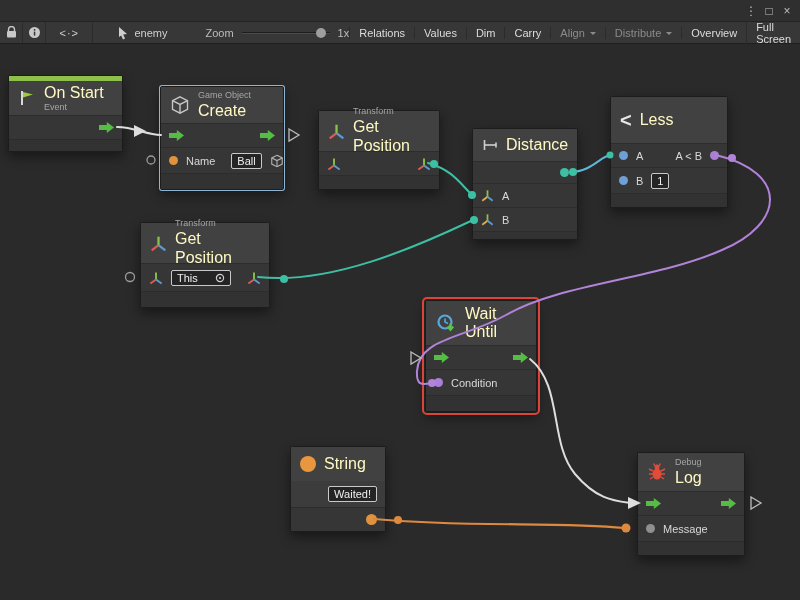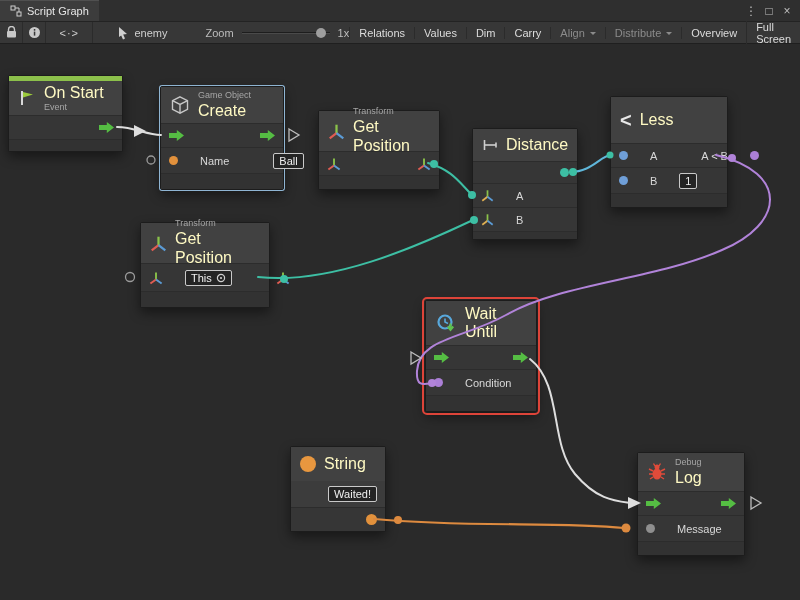--- a/index.html
+++ b/index.html
@@ -34,21 +34,21 @@
 
   
   .node { position:absolute; background:#383838; border:1px solid #1c1c1c; border-radius:2px; box-shadow:0 5px 12px rgba(0,0,0,.45); z-index:2; }
   .node.selected { box-shadow:0 0 0 1px #8fb5d3, 0 5px 12px rgba(0,0,0,.45); }
   .node.debug-highlight { outline:2px solid #dd4439; outline-offset:1px; }
   .nstripe { height:5px; background:#8cc04b; }
   .nhead { display:flex; align-items:center; gap:8px; padding:0 9px; background:#414141; }
   .ncol { display:flex; flex-direction:column; line-height:1.2; }
   .ncat { font-size:9px; color:#a6a6a6; }
   .ntitle { font-size:16px; color:#fef9c3; }
-  .nrow { display:flex; align-items:center; gap:22px; padding:0 8px; background:#363636; border-top:1px solid #2c2c2c; }
+  .nrow { display:flex; align-items:center; gap:8px; padding:0 8px; background:#363636; border-top:1px solid #2c2c2c; }
   .nfoot { background:#323232; border-top:1px solid #2c2c2c; }
   .farrow { width:15px; height:11px; background:#55bd43; flex:none;
             clip-path:polygon(0 28%,52% 28%,52% 0,100% 50%,52% 100%,52% 72%,0 72%); }
   .dot { width:9px; height:9px; border-radius:50%; flex:none; }
   .dot.orange { background:#e2913c; }
   .dot.purple { background:#ab7fd6; }
   .dot.blue   { background:#6f9fd8; }
   .dot.gray   { background:#8f8f8f; }
   .dot.teal   { background:#3dbfa4; }
   .dot.big    { width:11px; height:11px; }
@@ -59,28 +59,20 @@
   .less-glyph { font-size:20px; font-weight:bold; color:#e8e8e8; line-height:1; }
   .circle-icon { width:16px; height:16px; border-radius:50%; background:#e8973f; flex:none; }
   svg.icon { flex:none; }
 </style>
 </head>
 <body>
 
 <div class="window">
 
   <div class="tabbar">
-    <div class="tab">
-      <svg class="icon" width="12" height="12" viewBox="0 0 12 12">
-        <rect x="1" y="1" width="4" height="4" fill="none" stroke="#cfcfcf"></rect>
-        <rect x="7" y="7" width="4" height="4" fill="none" stroke="#cfcfcf"></rect>
-        <path d="M5 3 H9 V7" fill="none" stroke="#cfcfcf"></path>
-      </svg>
-      <span>Script Graph</span>
-    </div>
     <div class="win-controls">
       <span>⋮</span>
       <span>□</span>
       <span>×</span>
     </div>
   </div>
 
   <div class="toolbar">
     <div class="tbtn square">
       <svg class="icon" width="11" height="13" viewBox="0 0 11 13">

